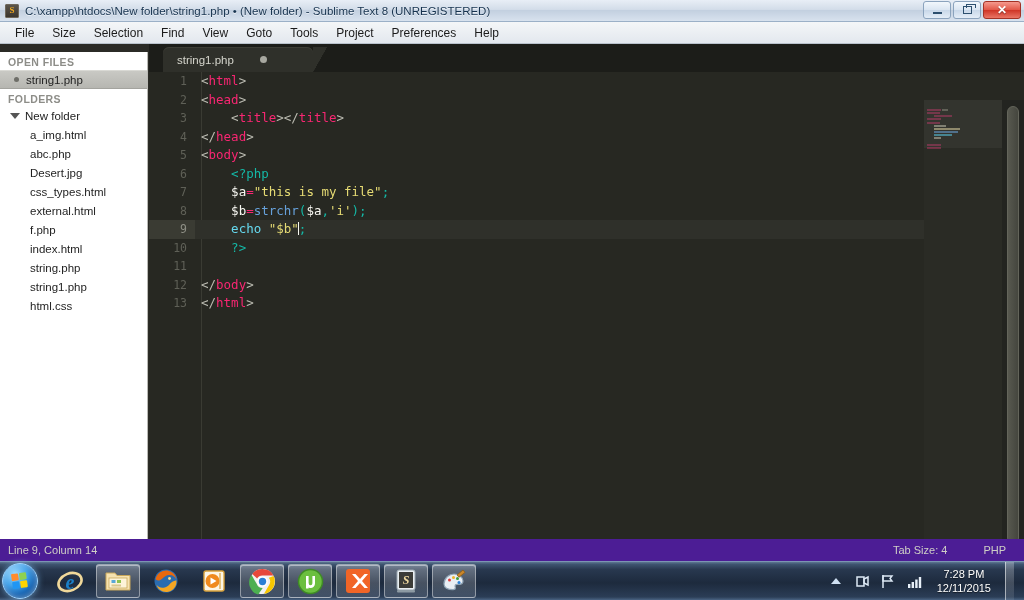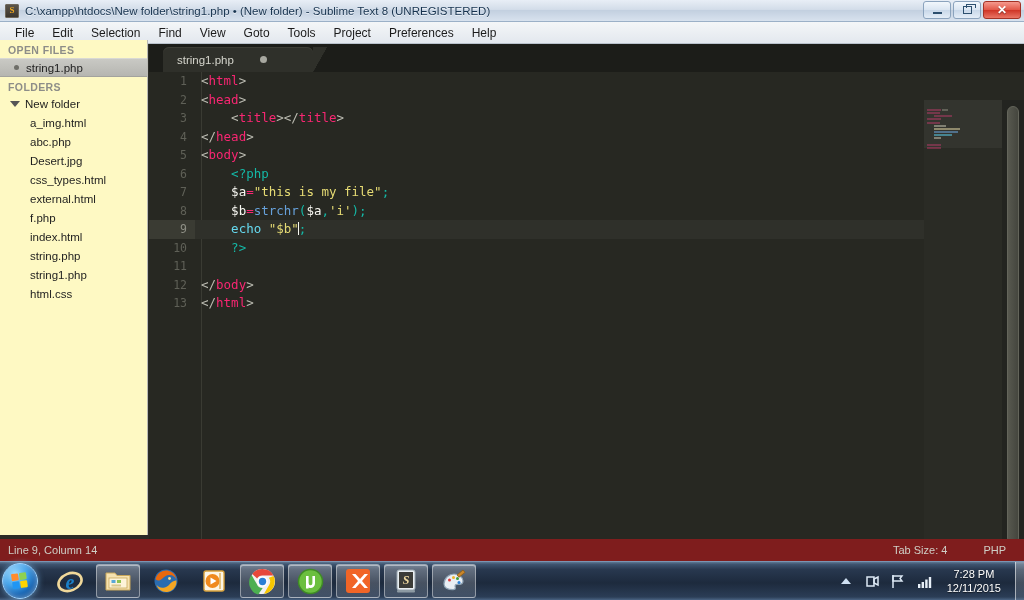--- a/index.html
+++ b/index.html
@@ -54,22 +54,22 @@
     background:linear-gradient(to bottom,#f4f6f8,#e3e8ee);
     border-bottom:1px solid #b9c2cc;
     display:flex; align-items:center; padding-left:6px;
   }
   .menu-item {
     font-size:12px; color:#1b1b1b; padding:2px 9px; white-space:nowrap; cursor:default;
   }
 
   
   .sidebar {
-    position:absolute; left:0; top:40px; width:148px; height:495px;
-    background:#fef9c3; overflow:hidden;
+    position:absolute; left:0; top:52px; width:148px; height:495px;
+    background:#ffffff; overflow:hidden;
     border-right:1px solid #b9b9b4;
   }
   .side-head {
     font-size:10.5px; font-weight:bold; color:#8d8d88; letter-spacing:.4px;
     padding:4px 0 2px 8px; text-transform:uppercase;
   }
   .open-file {
     height:19px; display:flex; align-items:center; padding-left:14px;
     background:linear-gradient(to bottom,#c9c9c4,#b6b6b1);
     border-top:1px solid #d9d9d4; border-bottom:1px solid #a3a39e;
@@ -162,21 +162,21 @@
   }
   .vthumb {
     position:absolute; left:5px; top:6px; width:12px; height:438px;
     background:linear-gradient(to right,#57584f,#45463e);
     border:1px solid #64655b; border-radius:6px;
   }
 
   
   .statusbar {
     position:absolute; left:0; top:539px; width:1024px; height:22px;
-    background:#7f1d1d; display:flex; align-items:center;
+    background:#4c1d95; display:flex; align-items:center;
   }
   .st-left { font-size:11px; color:#cfcfc6; padding-left:8px; }
   .st-right { margin-left:auto; display:flex; align-items:center; }
   .st-item { font-size:11px; color:#cfcfc6; padding:0 18px; }
 
   
   .taskbar {
     position:absolute; left:0; top:561px; width:1024px; height:39px;
     background:linear-gradient(to bottom,#5e7792 0%,#3e5470 6%,#28384f 20%,#1d2a3d 55%,#2b3d56 92%,#4a6383 100%);
     border-top:1px solid #7b95b3;
@@ -197,21 +197,21 @@
     display:flex; align-items:center; justify-content:center;
     position:relative;
   }
   .tbbtn.pinned {
     background:linear-gradient(to bottom,rgba(255,255,255,.30),rgba(255,255,255,.10));
     border:1px solid rgba(255,255,255,.42);
     box-shadow:inset 0 1px 0 rgba(255,255,255,.45);
   }
   .tray {
     margin-left:auto; display:flex; align-items:center; height:39px;
-    padding-right:0;
+    padding-right:10px;
   }
   .tray-arrow {
     width:0;height:0;border-left:5px solid transparent;border-right:5px solid transparent;
     border-bottom:6px solid #cfe0f2; margin:0 8px;
   }
   .tray-ico { width:20px; height:20px; margin:0 3px; position:relative; }
   .clock {
     text-align:center; color:#fff; font-size:11px; line-height:14px;
     padding:0 10px; text-shadow:0 1px 1px rgba(0,0,0,.6);
   }
@@ -238,21 +238,21 @@
         <div class="gl-max"></div>
       </div>
       <div class="wbtn close">
         <div class="gl-close">✕</div>
       </div>
     </div>
   </div>
 
   <div class="menubar">
     <div class="menu-item">File</div>
-    <div class="menu-item">Edit</div>
+    <div class="menu-item">Size</div>
     <div class="menu-item">Selection</div>
     <div class="menu-item">Find</div>
     <div class="menu-item">View</div>
     <div class="menu-item">Goto</div>
     <div class="menu-item">Tools</div>
     <div class="menu-item">Project</div>
     <div class="menu-item">Preferences</div>
     <div class="menu-item">Help</div>
   </div>
 

